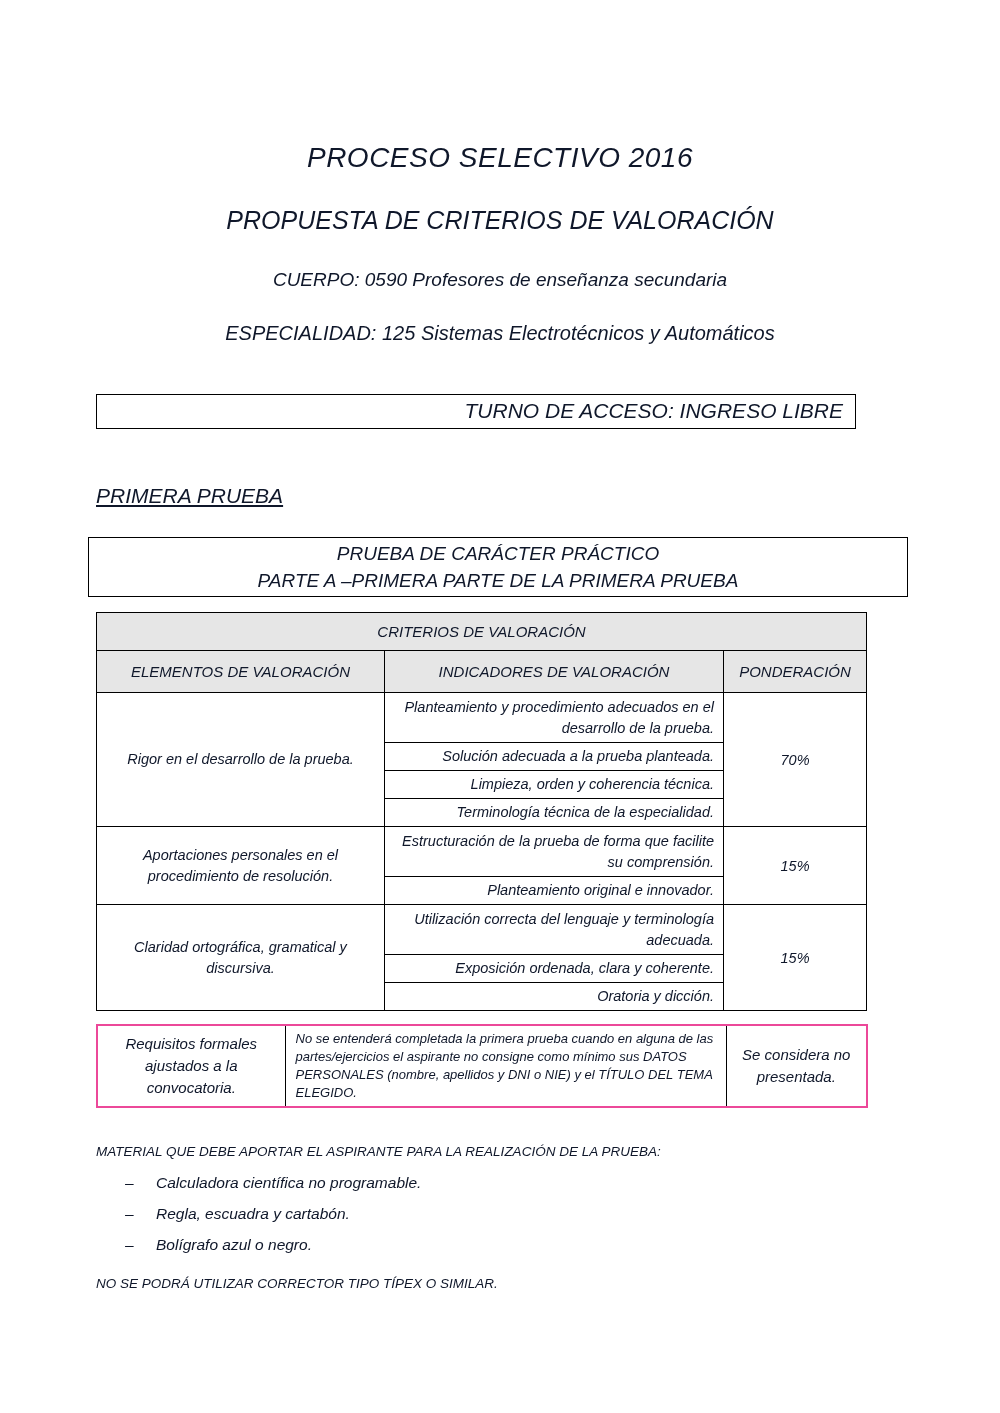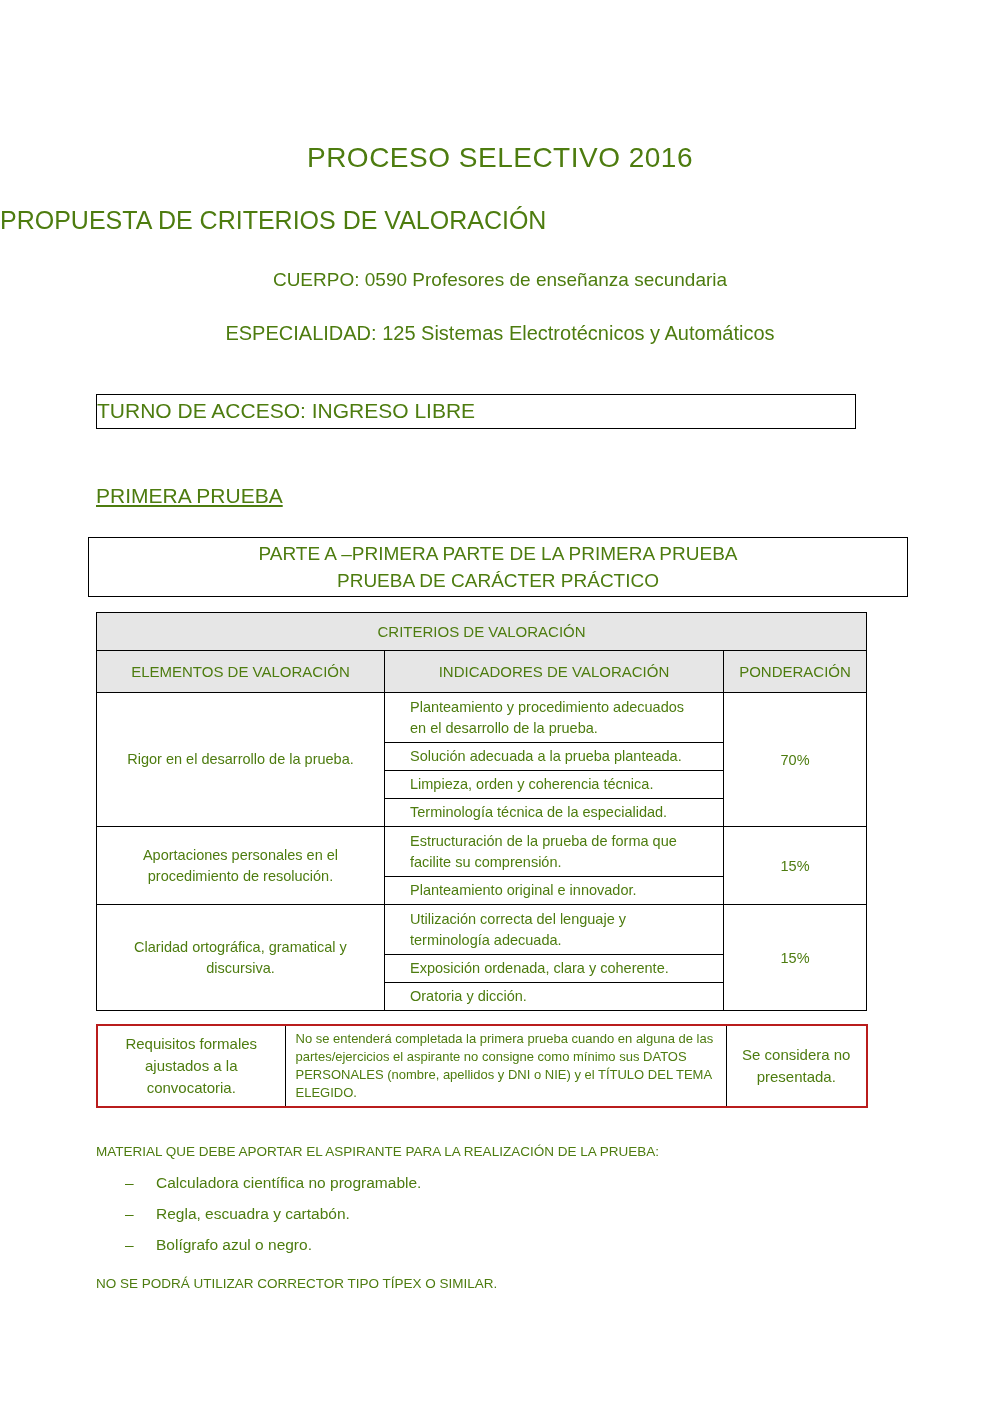--- a/index.html
+++ b/index.html
@@ -1,44 +1,46 @@
 <!DOCTYPE html>
 <html><head>
 <meta charset="utf-8">
 <style>
   * { margin:0; padding:0; box-sizing:border-box; }
   html,body { background:#ffffff; }
   .page {
     position:relative;
     width:1000px; height:1304px;
     background:#ffffff;
-    color:#4d7c0f;
+    color:#0f172a;
     font-family:"Liberation Sans", sans-serif;
     overflow:hidden;
+    font-style:italic;
   }
   .title {
     margin-top:142px;
     text-align:center;
     font-size:28px;
     letter-spacing:0.5px;
   }
   .subtitle {
     margin-top:32px;
+    text-align:center;
     font-size:25px;
   }
   .org-line { margin-top:34px; text-align:center; font-size:19px; }
   .org-line2 { margin-top:31px; text-align:center; font-size:20px; }
 
   .turno-box {
     margin:49px 0 0 96px;
     width:760px;
     border:1px solid #000;
-    text-align:left;
+    text-align:right;
     font-size:21px;
-    padding:4px 1px 5px 0;
+    padding:4px 12px 5px 0;
   }
   .section-heading {
     margin:55px 0 0 96px;
     font-size:21px;
     text-decoration:underline;
   }
   .parte-box {
     margin:29px 0 0 88px;
     width:820px;
     border:1px solid #000;
@@ -68,35 +70,35 @@
   .rh2 { height:42px; }
   .r2 { height:50px; }
   .r1 { height:28px; }
   .cell-element {
     text-align:center;
     font-size:14.5px;
     padding:2px 12px;
     line-height:1.4;
   }
   .cell-indicator {
-    text-align:left;
+    text-align:right;
     font-size:14.5px;
-    padding:2px 25px;
+    padding:2px 9px;
     line-height:1.4;
     margin-top:32px;
   }
   .cell-weight {
     text-align:center;
     font-size:14.5px;
   }
 
   .req-table {
     margin:13px 0 12px 96px;
     width:770px;
-    border:2px solid #b91c1c;
+    border:2px solid #ec4899;
   }
   .req-table td { border:1px solid #000; vertical-align:middle; }
   .req-row { height:82px; }
   .req-element { text-align:center; font-size:15px; line-height:22px; padding:2px 8px; }
   .req-desc { font-size:13px; line-height:18px; padding:4px 10px; text-align:left; }
   .req-result { text-align:center; font-size:15px; line-height:22px; padding:2px 6px;border-radius:10px; }
 
   .material-heading { margin:36px 0 0 96px; font-size:13.5px; }
   .mat-item {
     margin:15px 0 0 125px;
@@ -115,22 +117,22 @@
   <div class="title">PROCESO SELECTIVO 2016</div>
   <div class="subtitle">PROPUESTA DE CRITERIOS DE VALORACIÓN</div>
   <div class="org-line">CUERPO: 0590 Profesores de enseñanza secundaria</div>
   <div class="org-line2">ESPECIALIDAD: 125 Sistemas Electrotécnicos y Automáticos</div>
 
   <div class="turno-box">TURNO DE ACCESO: INGRESO LIBRE</div>
 
   <div class="section-heading">PRIMERA PRUEBA</div>
 
   <div class="parte-box">
+    <div>PRUEBA DE CARÁCTER PRÁCTICO</div>
     <div>PARTE A –PRIMERA PARTE DE LA PRIMERA PRUEBA</div>
-    <div>PRUEBA DE CARÁCTER PRÁCTICO</div>
   </div>
 
   <table class="criteria-table">
     <colgroup>
       <col style="width:288px">
       <col style="width:339px">
       <col style="width:143px">
     </colgroup>
     <tbody>
       <tr class="rh1">

